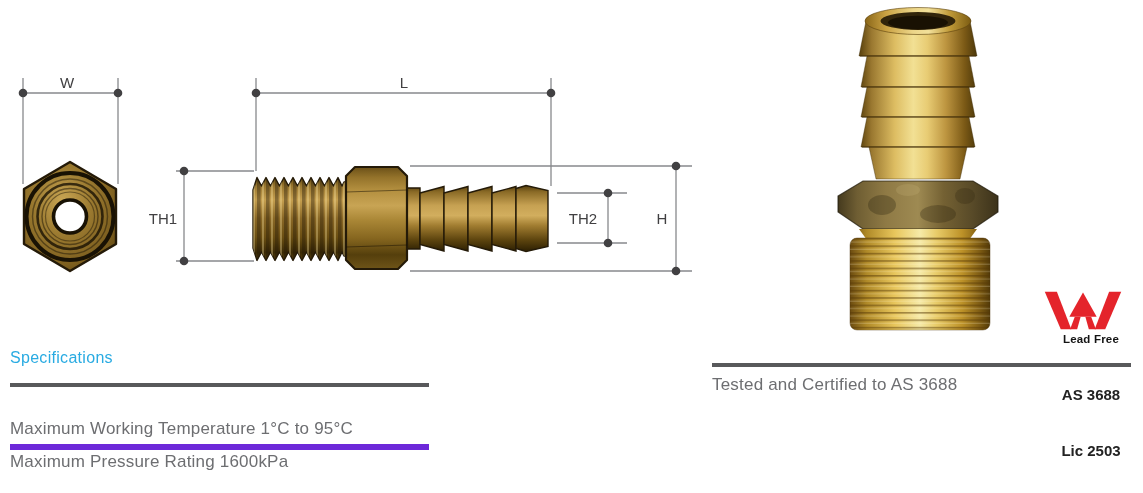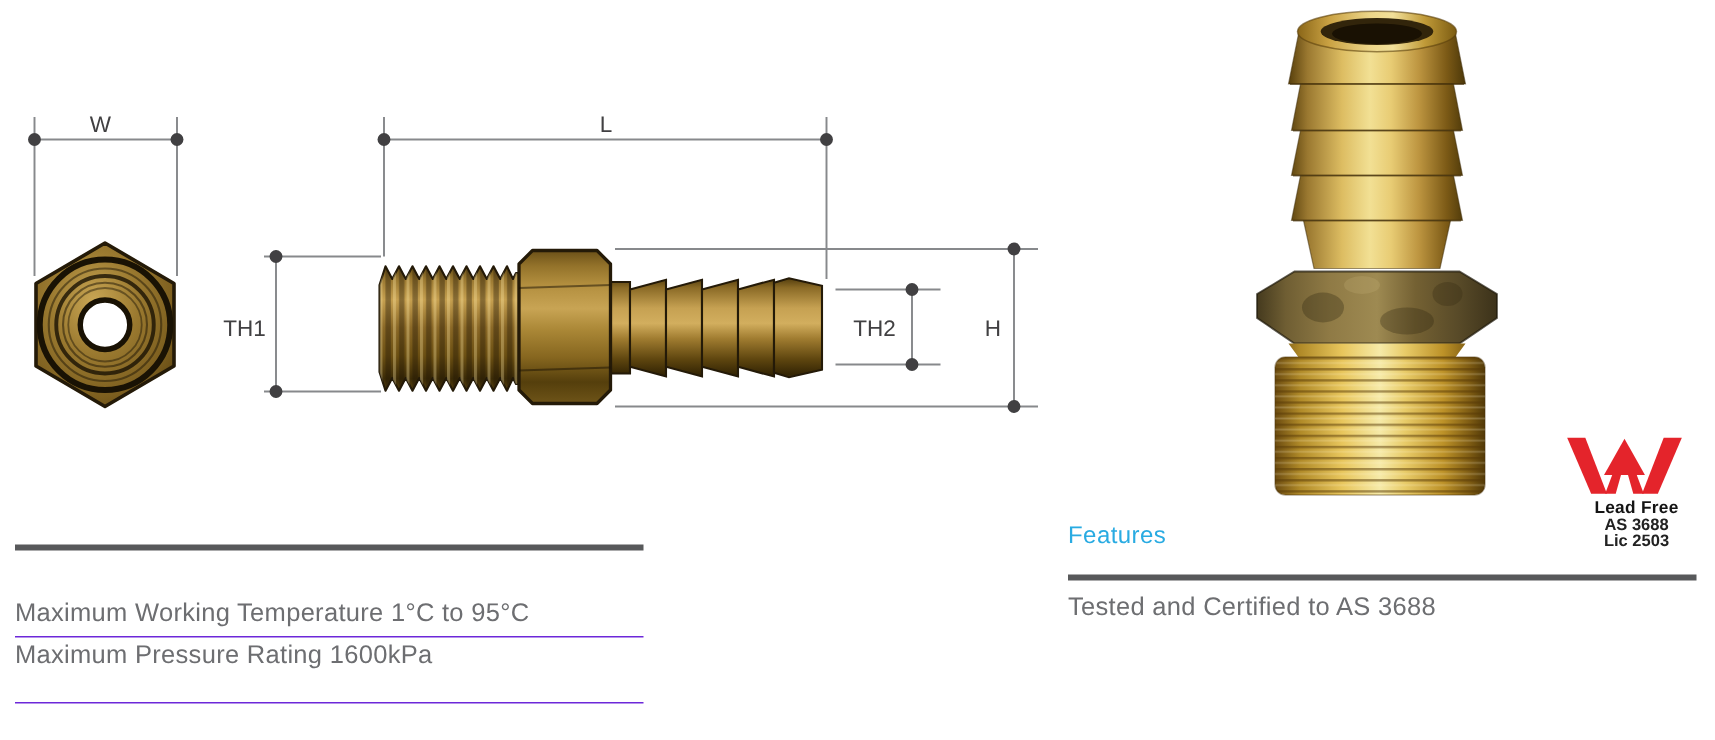--- a/index.html
+++ b/index.html
@@ -16,30 +16,30 @@
   .dimdot  { fill:#414042; stroke:none; }
   .dimtext { fill:#414042; font-size:15px; font-family:"Liberation Sans",sans-serif; text-anchor:middle; }
   .outline { stroke:#241a08; stroke-linejoin:round; }
 
   
   #photo { left:820px; top:0; }
 
   
   #logo-block { left:1044px; top:291px; width:94px; text-align:center; }
   .logo-title { font-size:11.5px; font-weight:bold; color:#141414; margin-top:3px; letter-spacing:.2px;text-align:center; }
-  .logo-sub   { font-size:11px;  font-weight:bold; color:#222222; line-height:10.5px; }
+  .logo-sub   { font-size:15px;  font-weight:bold; color:#222222; line-height:10.5px;margin-top:45px; }
 
   
   .section { position:absolute; top:348px; width:419px; }
   #spec-section { left:10px; }
   #feat-section { left:712px; }
   .section-title { color:#29ABE2; font-size:16px; line-height:20px; letter-spacing:.3px; }
   .section-rule  { height:4px; background:#58595B; margin-top:15px; }
   .row { font-size:17px; color:#6D6E71; letter-spacing:.2px; line-height:21px; }
-  .row.underlined { border-bottom:1px solid #6d28d9; }
+  .row.underlined { border-bottom:6px solid #6d28d9; }
   #spec-row-0 { margin-top:31px; padding-bottom:5px; }
   #spec-row-1 { margin-top:1px;  padding-bottom:21px; }
   #feat-row-0 { margin-top:38px; padding-bottom:5px; }
   #feat-row-1 { margin-top:7px; }
 </style>
 </head>
 <body>
 
 <div class="page">
 
@@ -257,24 +257,24 @@
         <path d="M39.5,33 L47,33 L42.5,49 L33.5,49 Z"></path>
         <path d="M53,33 L60.5,33 L66.5,49 L57.5,49 Z"></path>
       </g>
     </svg>
     <div class="logo-title">Lead Free</div>
     <div class="logo-sub">AS 3688</div>
     <div class="logo-sub">Lic 2503</div>
   </div>
 
   <div id="spec-section" class="section">
+    <div class="section-title">Specifications</div>
     <div class="section-rule"></div>
     <div id="spec-row-0" class="row underlined">Maximum Working Temperature 1°C to 95°C</div>
     <div id="spec-row-1" class="row underlined">Maximum Pressure Rating 1600kPa</div>
   </div>
 
   <div id="feat-section" class="section">
-    <div class="section-title">Features</div>
     <div class="section-rule"></div>
     <div id="feat-row-1" class="row">Tested and Certified to AS 3688</div>
   </div>
 
 </div>
 
 </body></html>

